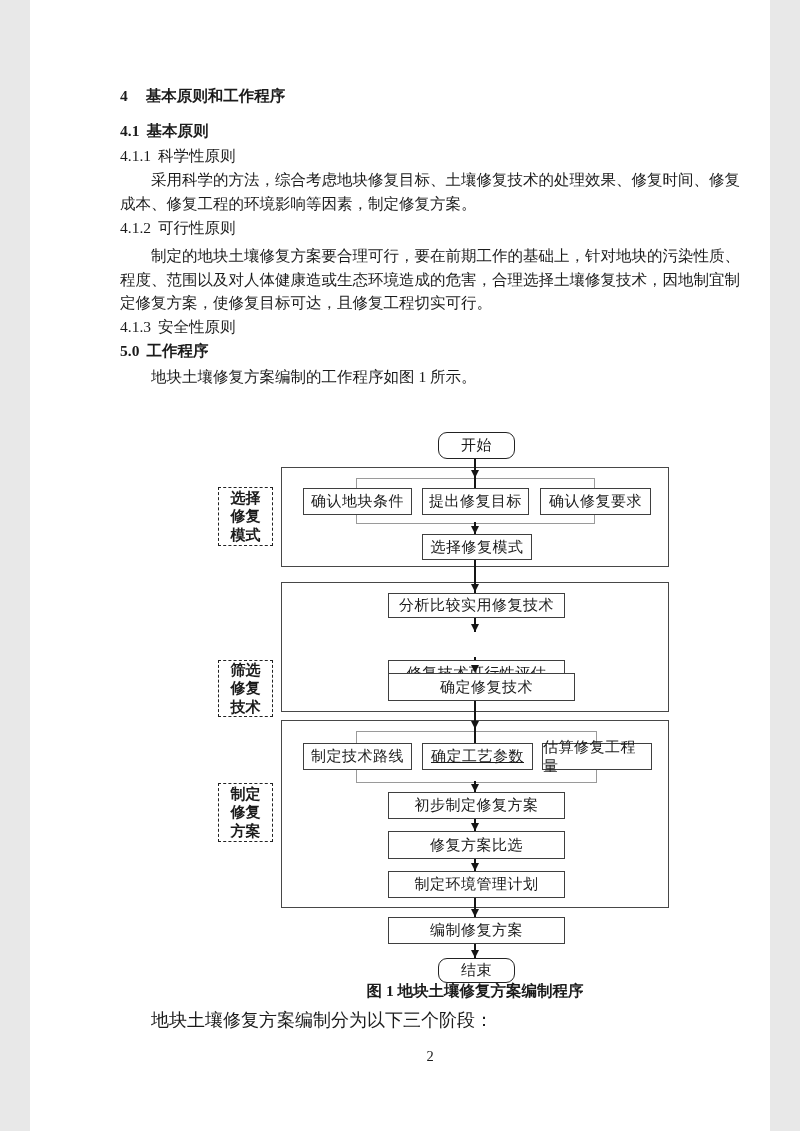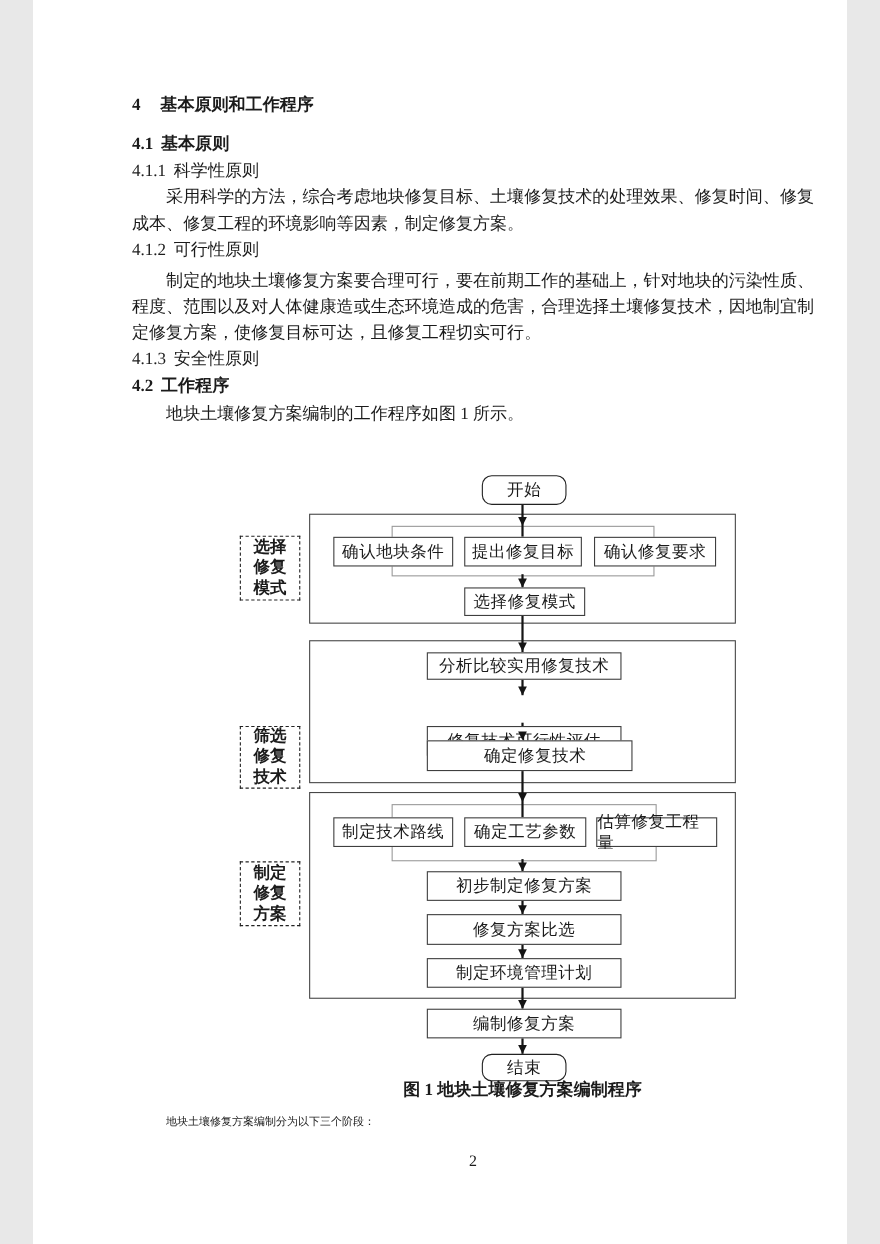--- a/index.html
+++ b/index.html
@@ -97,21 +97,21 @@
     width: 588px;
     text-align: center;
     font-size: 15.5px;
     font-weight: bold;
     line-height: 22px;
   }
   .closing-para {
     position: absolute;
     left: 121px;
     top: 1009px;
-    font-size: 10px;
+    font-size: 18px;
     line-height: 23.5px;
   }
   .page-num {
     position: absolute;
     left: 0;
     top: 1048px;
     width: 800px;
     text-align: center;
     font-size: 14.5px;
   }
@@ -136,21 +136,21 @@
     <div class="hd hd-plain mt1">
       <span class="num">4.1.2</span><span>可行性原则</span>
     </div>
     <div class="para mt4">制定的地块土壤修复方案要合理可行，要在前期工作的基础上，针对地块的污染性质、
 程度、范围以及对人体健康造或生态环境造成的危害，合理选择土壤修复技术，因地制宜制
 定修复方案，使修复目标可达，且修复工程切实可行。</div>
     <div class="hd hd-plain">
       <span class="num">4.1.3</span><span>安全性原则</span>
     </div>
     <div class="hd hd-bold">
-      <span class="num">4.2</span><span>工作程序</span>
+      <span class="num">5.0</span><span>工作程序</span>
     </div>
     <div class="para mt2">地块土壤修复方案编制的工作程序如图 1 所示。</div>
   </div>
 
   <div class="fc-group" style="left:251px; top:467px; width:386px; height:98px;"></div>
   <div class="fc-group" style="left:251px; top:582px; width:386px; height:128px;"></div>
   <div class="fc-group" style="left:251px; top:720px; width:386px; height:186px;"></div>
 
   <div class="fc-inner" style="left:326px; top:478px; width:237px; height:44px;"></div>
   <div class="fc-inner" style="left:326px; top:731px; width:239px; height:50px;"></div>
@@ -181,21 +181,21 @@
 修复
 技术</div>
   <div class="fc-box" style="left:358px; top:593px; width:175px; height:23px;">分析比较实用修复技术</div>
   <div class="fc-box" style="left:358px; top:660px; width:175px; height:25px;">修复技术可行性评估</div>
   <div class="fc-box" style="left:358px; top:673px; width:175px; height:26px;padding-left:10px;">确定修复技术</div>
 
   <div class="fc-side" style="left:188px; top:783px; width:53px; height:57px;">制定
 修复
 方案</div>
   <div class="fc-box" style="left:273px; top:743px; width:107px; height:25px;">制定技术路线</div>
-  <div class="fc-box" style="left:392px; top:743px; width:109px; height:25px;">确定工艺参数</div>
+  <div class="fc-box" style="left:392px; top:743px; width:109px; height:25px;text-decoration:underline;">确定工艺参数</div>
   <div class="fc-box" style="left:512px; top:743px; width:108px; height:25px;">估算修复工程量</div>
   <div class="fc-box" style="left:358px; top:792px; width:175px; height:25px;">初步制定修复方案</div>
   <div class="fc-box" style="left:358px; top:831px; width:175px; height:26px;">修复方案比选</div>
   <div class="fc-box" style="left:358px; top:871px; width:175px; height:25px;">制定环境管理计划</div>
 
   <div class="fc-box" style="left:358px; top:917px; width:175px; height:25px;">编制修复方案</div>
   <div class="fc-box fc-terminal" style="left:408px; top:958px; width:75px; height:23px;">结束</div>
 
   <div class="arrowhead" style="top:470px;"></div>
   <div class="arrowhead" style="top:526px;"></div>

